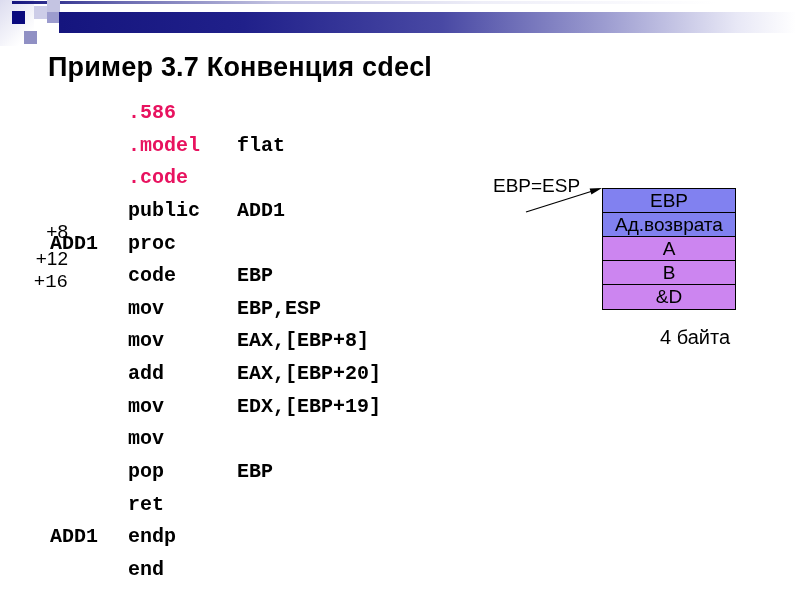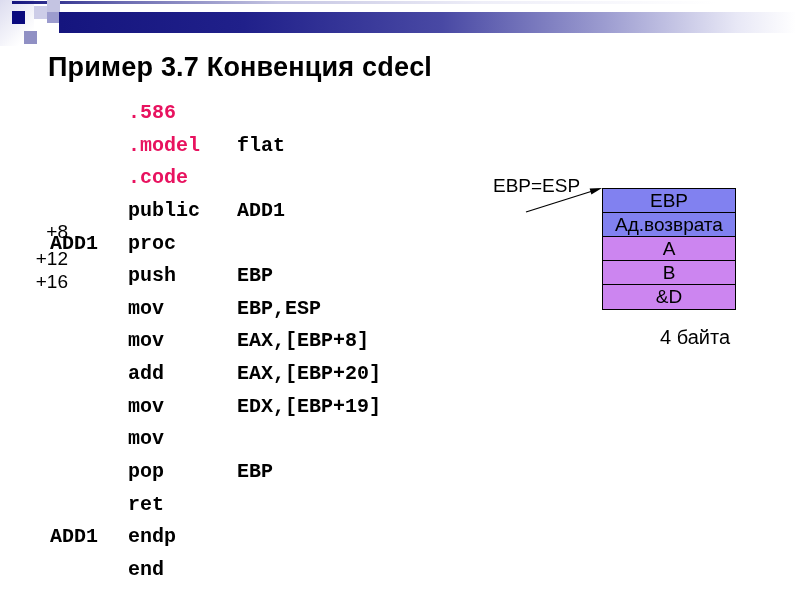--- a/index.html
+++ b/index.html
@@ -53,21 +53,21 @@
   .srow {
     height:24px; line-height:23px; text-align:center; font-size:19px;
     border-bottom:1px solid #000;
   }
   .srow:last-child { border-bottom:none; }
   .row-blue   { background:#8181f0; }
   .row-purple { background:#cc85f0; }
   .offset { position:absolute; left:0; width:68px; text-align:right; font-size:19px; }
   .off-0 { top:221px; }
   .off-1 { top:248px; }
-  .off-2 { top:271px; }
+  .off-2 { top:271px;font-family:Liberation Mono, monospace; }
   .stack-caption {
     position:absolute; left:596px; top:326px; width:134px;
     text-align:right; font-size:20px;
   }
 
   
   .page-num { position:absolute; left:777px; top:561px; font-size:16px;margin-top:40px; }
 </style>
 </head>
 <body>
@@ -106,21 +106,21 @@
         <span class="mn">public</span>
         <span class="op">ADD1</span>
       </div>
     <div class="code-line">
         <span class="lbl">ADD1</span>
         <span class="mn">proc</span>
         <span class="op"></span>
       </div>
     <div class="code-line">
         <span class="lbl"></span>
-        <span class="mn">push</span>
+        <span class="mn">code</span>
         <span class="op">EBP</span>
       </div>
     <div class="code-line">
         <span class="lbl"></span>
         <span class="mn">mov</span>
         <span class="op">EBP,ESP</span>
       </div>
     <div class="code-line">
         <span class="lbl"></span>
         <span class="mn">mov</span>

